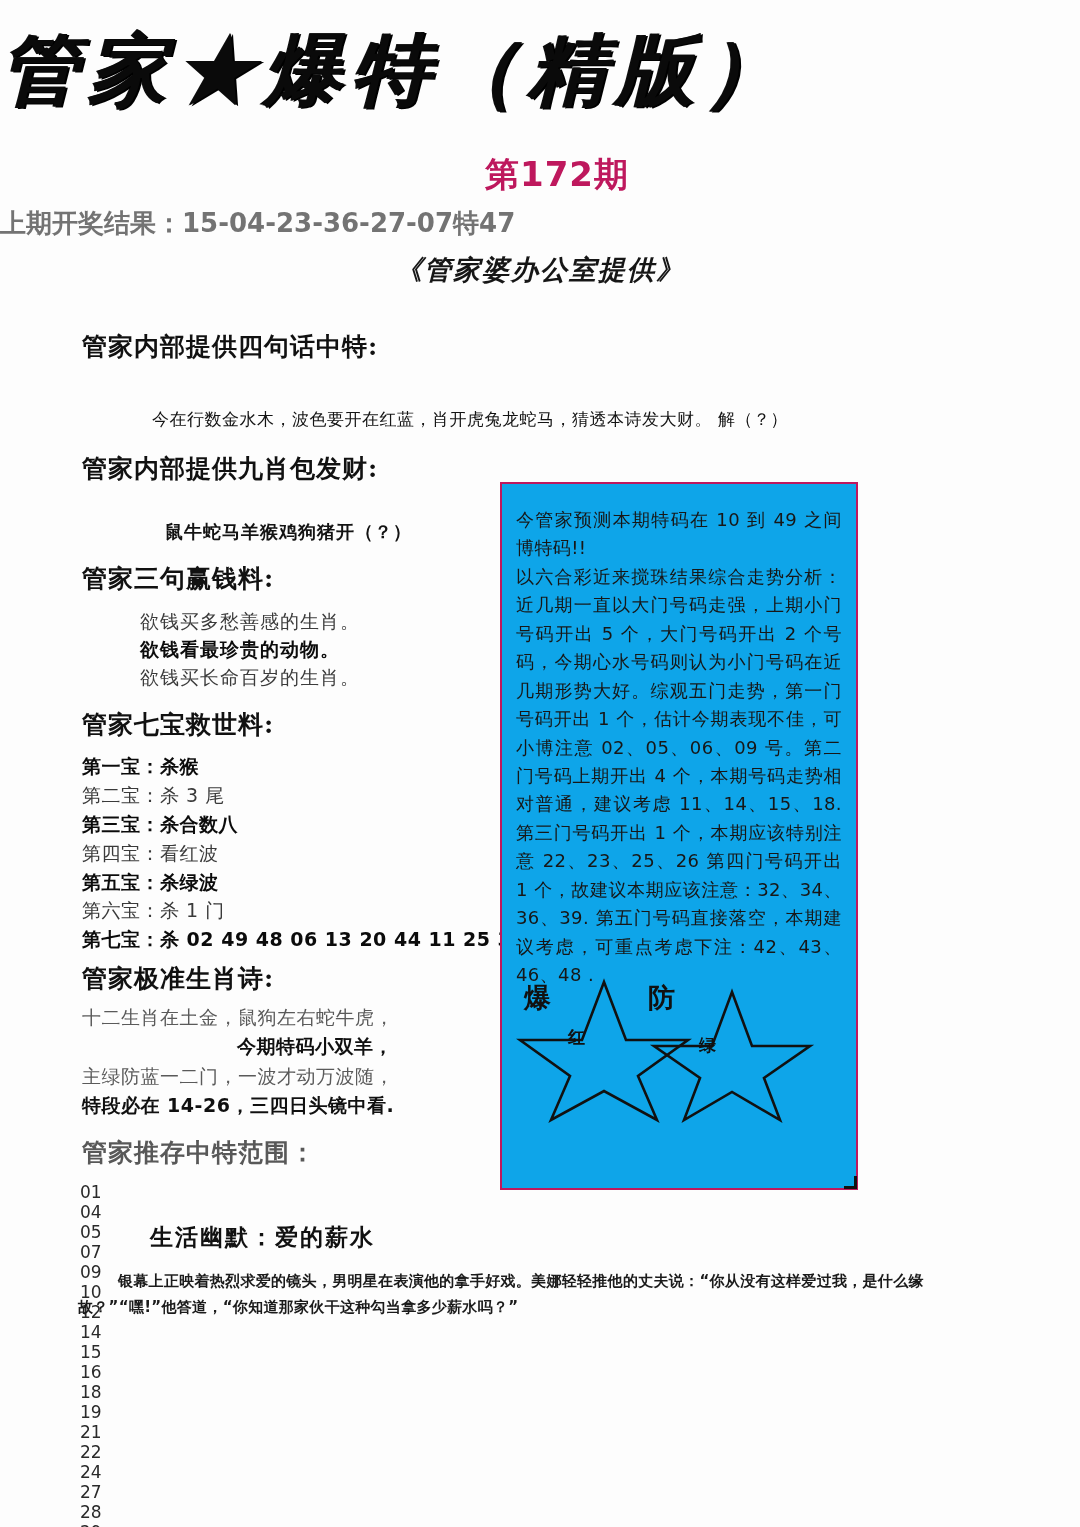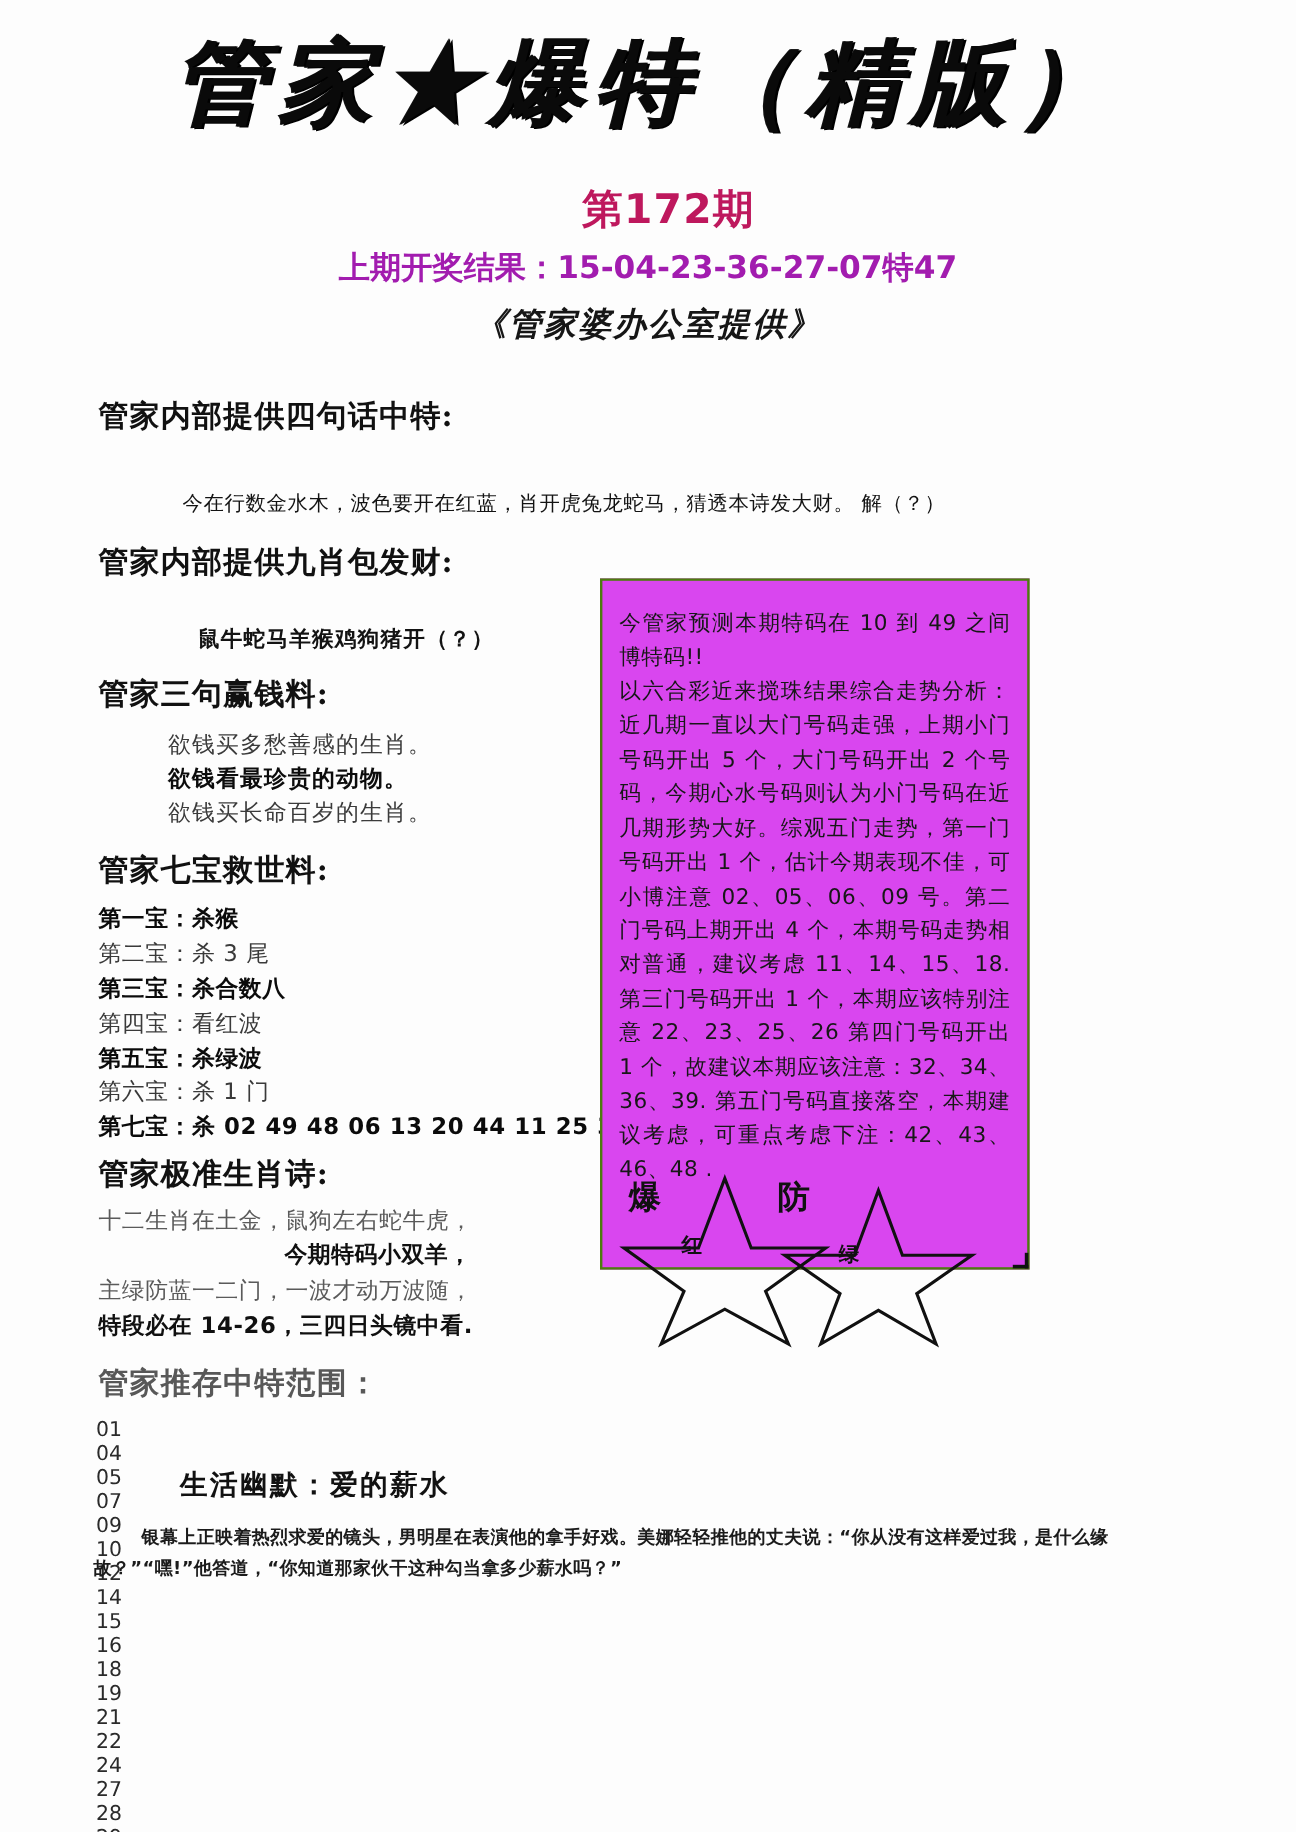--- a/index.html
+++ b/index.html
@@ -9,43 +9,43 @@
     font-family:"DejaVu Sans","Liberation Sans",sans-serif;
     color:#1a1a1a;
     position:relative;
     overflow:hidden;
   }
   .page{position:relative;width:1080px;height:1527px;}
 
   
   .masthead{
     position:absolute;left:0;top:26px;width:1080px;
-    text-align:center;
+    text-align:left;
   }
   .masthead-title{
     font-family:"DejaVu Serif","Liberation Serif",serif;
     font-size:78px;
     font-weight:bold;
     font-style:italic;
     letter-spacing:10px;
     color:#0a0a0a;
     line-height:1.12;
     text-shadow:2px 1px 0 #000, -1px 0 0 #111;
     white-space:nowrap;
   }
 
   .issue{
     position:absolute;left:0;top:152px;width:1080px;text-align:center;
     font-family:"DejaVu Sans","Liberation Sans",sans-serif;
     font-size:34px;font-weight:bold;color:#be185d;letter-spacing:1px;padding-left:17px;
   }
   .lastdraw{
-    position:absolute;left:0;top:206px;width:1080px;text-align:center;
-    font-family:"DejaVu Sans","Liberation Sans",sans-serif;
-    font-size:26px;font-weight:bold;color:#a21caf;letter-spacing:0px;
+    position:absolute;left:0;top:206px;width:1080px;text-align:left;
+    font-family:"DejaVu Sans","Liberation Sans",sans-serif;
+    font-size:26px;font-weight:bold;color:#737373;letter-spacing:0px;
   }
   .source{
     position:absolute;left:0;top:252px;width:1080px;text-align:center;
     font-family:"DejaVu Serif","Liberation Serif",serif;
     font-size:27px;font-weight:bold;font-style:italic;color:#161616;
     letter-spacing:2px;
   }
 
   
   .col-left{position:absolute;left:82px;top:330px;width:420px;}
@@ -110,23 +110,23 @@
   }
   .humor-body{
     position:absolute;left:78px;top:1268px;width:900px;
     font-family:"DejaVu Sans","Liberation Sans",sans-serif;
     font-size:15px;font-weight:bold;line-height:1.75;color:#1b1b1b;
     text-indent:40px;letter-spacing:0.3px;
   }
 
   
   .panel{
-    position:absolute;left:500px;top:482px;width:358px;height:576px;
-    border:2px solid #4d7c0f;
-    background:#d946ef;
+    position:absolute;left:500px;top:482px;width:358px;height:708px;
+    border:2px solid #be185d;
+    background:#0ea5e9;
     box-sizing:border-box;
   }
   .panel-body{
     padding:22px 14px 6px 14px;
   }
   .panel-body p{
     margin:0;
     font-family:"DejaVu Sans","Liberation Sans",sans-serif;
     font-size:18px;line-height:1.58;letter-spacing:0.4px;color:#171717;
     text-align:justify;

